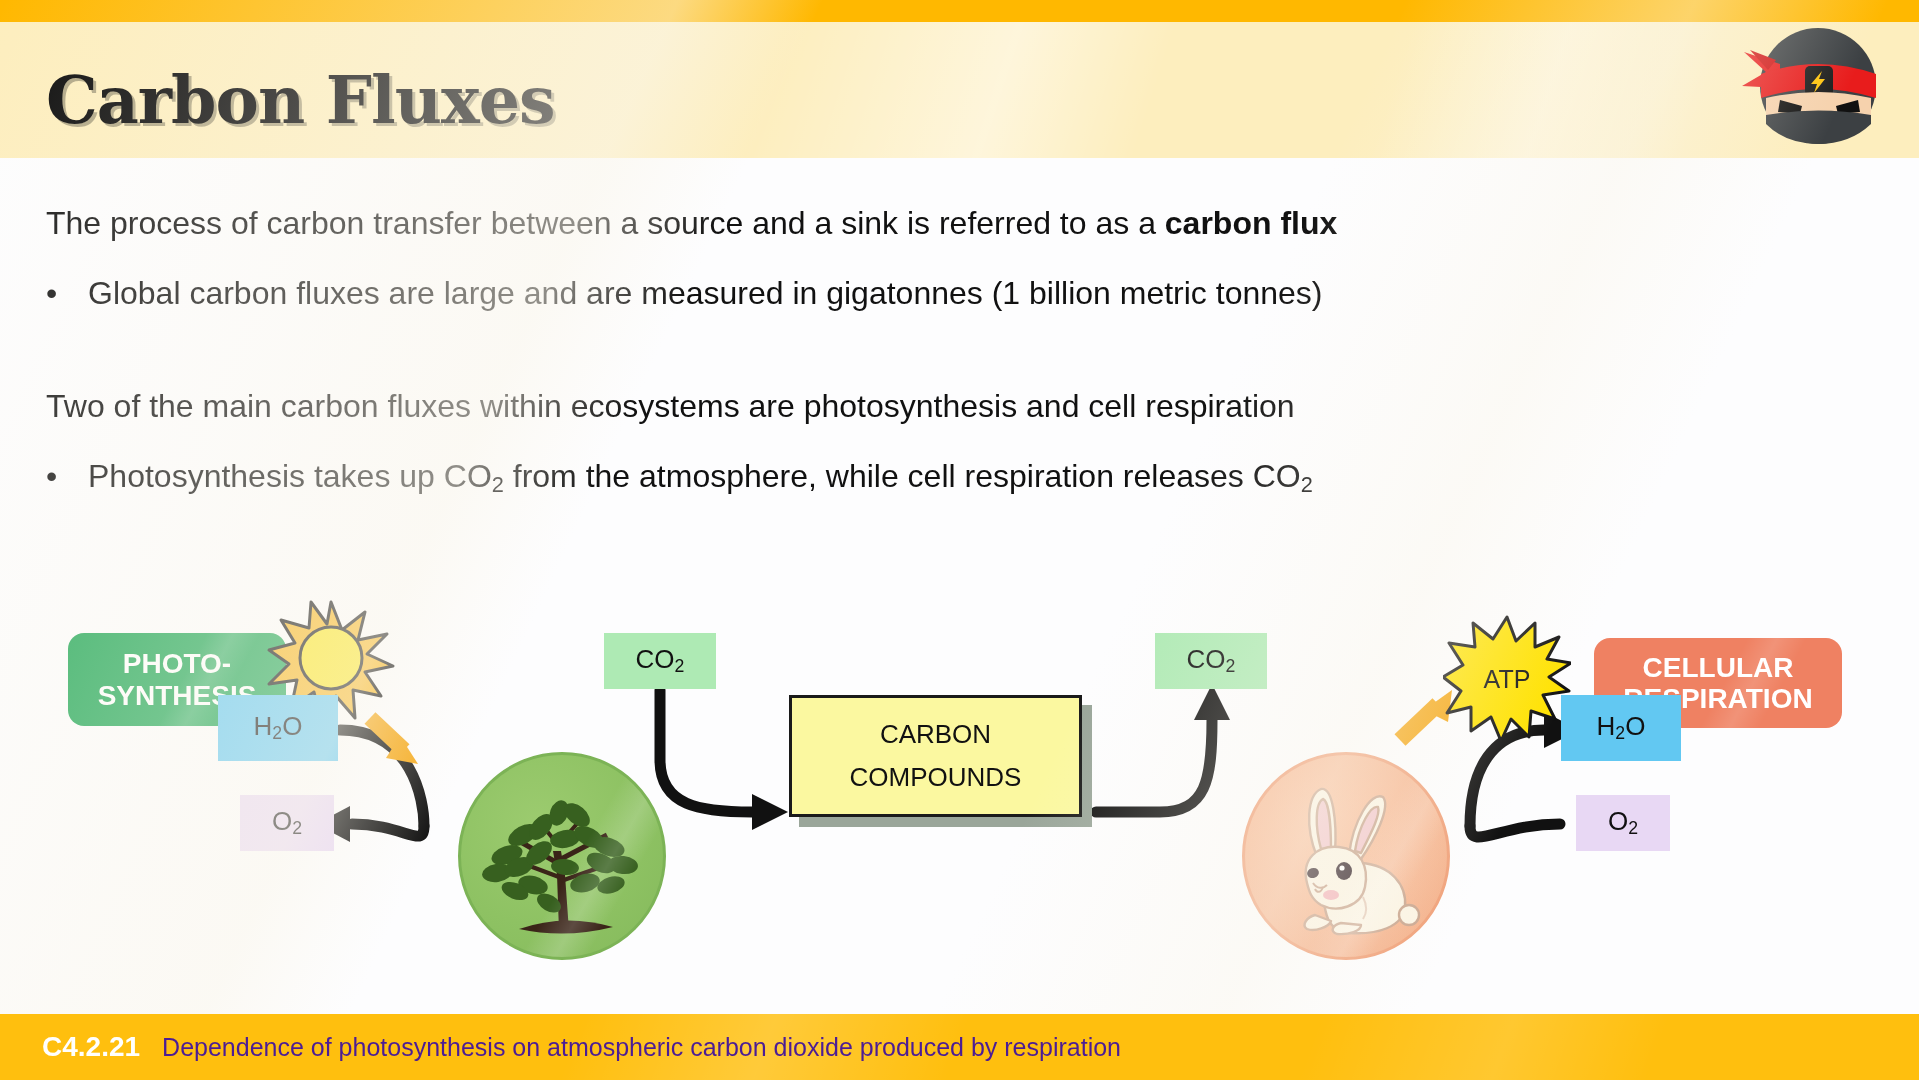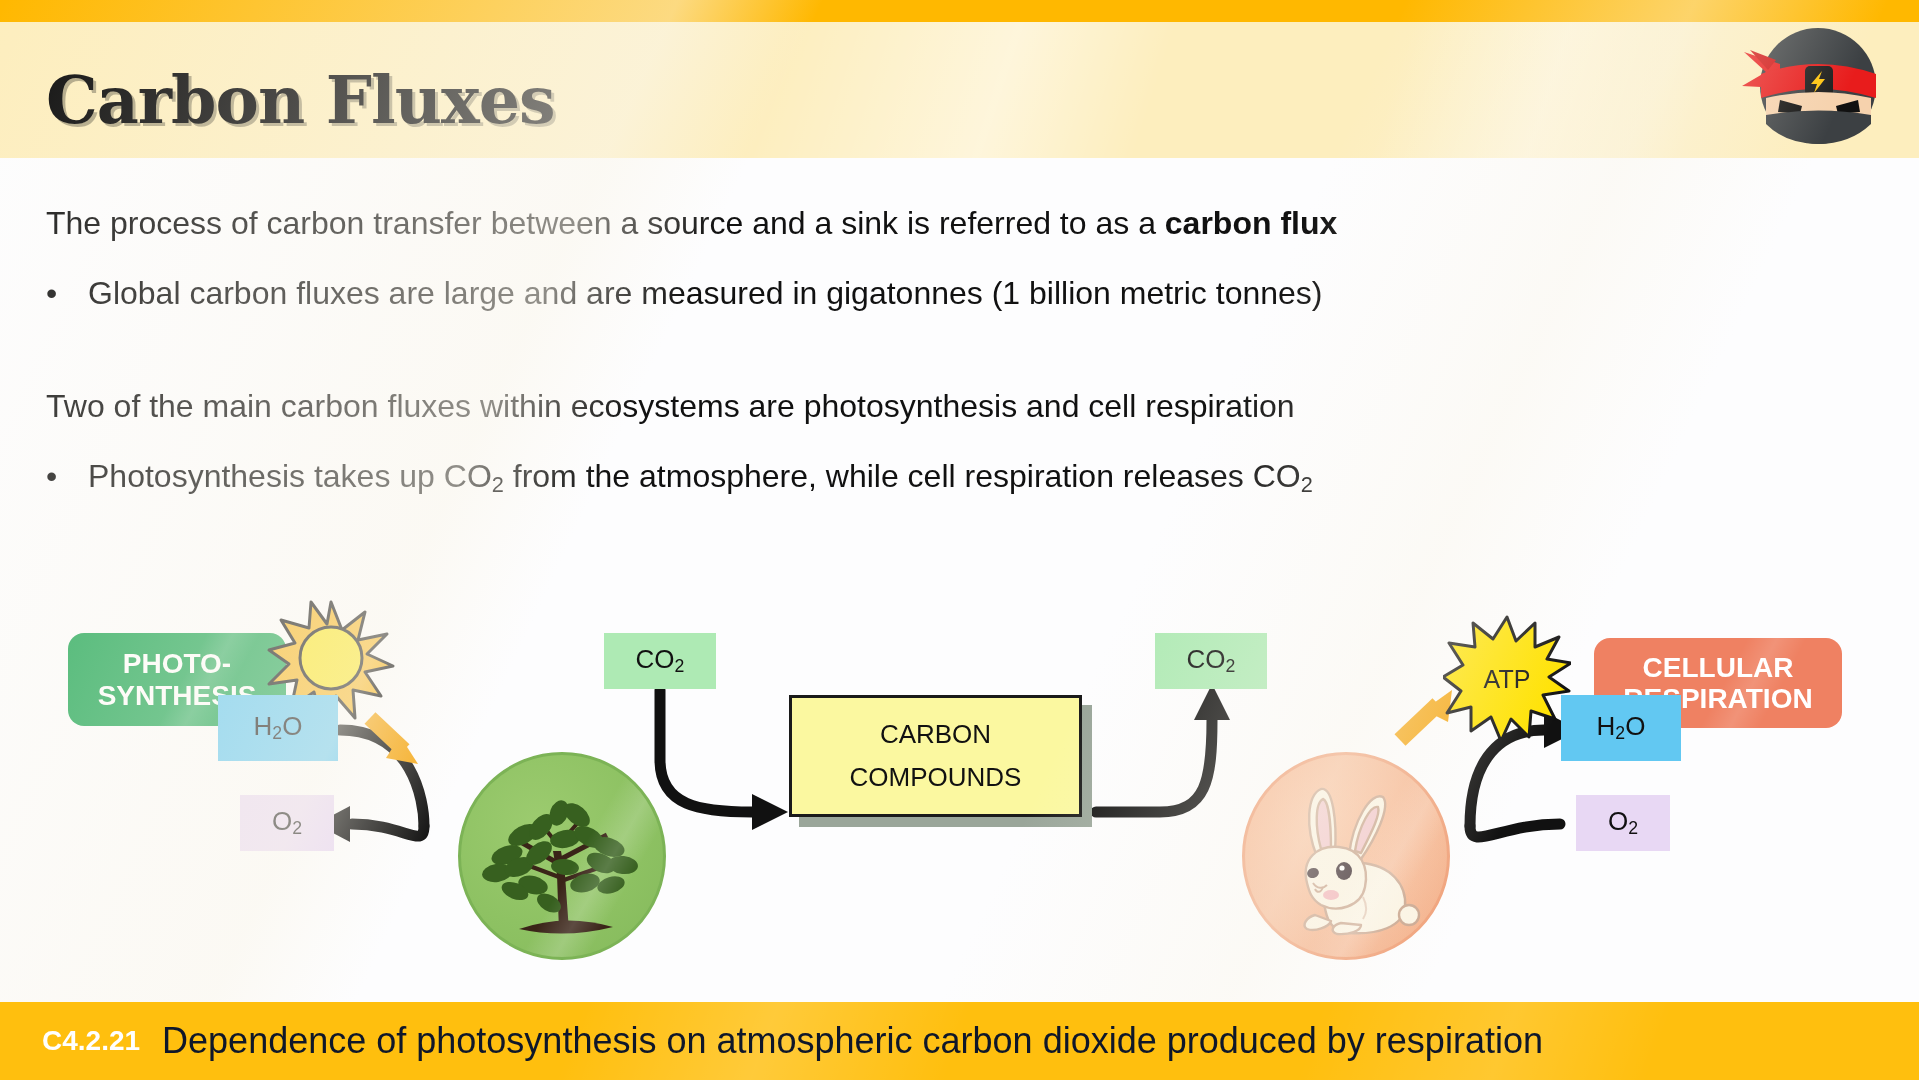--- a/index.html
+++ b/index.html
@@ -136,39 +136,39 @@
   #atp-text{
     position:absolute; left:1443px; top:15px; width:128px; height:128px;
     display:flex; align-items:center; justify-content:center;
     font-family:"Liberation Sans", sans-serif; font-size:25px; color:#111;
   }
 
   svg.ovl{ position:absolute; left:0; top:0; overflow:visible; }
 
   
   #footer{
-    position:absolute; left:0; bottom:0; width:1919px; height:78px;
+    position:absolute; left:0; bottom:0; width:1919px; height:66px;
     background:#ffbf0e;
     display:flex; align-items:center;
     overflow:hidden;
     z-index:6;
   }
   #footer::after{
     content:""; position:absolute; inset:0;
     background:linear-gradient(110deg, rgba(255,255,255,0) 30%, rgba(255,255,255,.18) 40%, rgba(255,255,255,0) 50%,
                                         rgba(255,255,255,0) 68%, rgba(255,255,255,.14) 78%, rgba(255,255,255,0) 86%);
   }
   #footer-code{
     position:relative; z-index:2;
     margin-left:42px; color:#ffffff; font-size:28px; font-weight:bold;
     font-family:"Liberation Sans", sans-serif;
   }
   #footer-text{
     position:relative; z-index:2;
-    margin-left:22px; color:#0f172a; font-size:36px;
+    margin-left:22px; color:#4c1d95; font-size:25px;
     font-family:"Liberation Sans", sans-serif;
   }
 </style>
 </head>
 <body>
 
 <div id="slide">
 
   <div id="topbar"></div>
 

